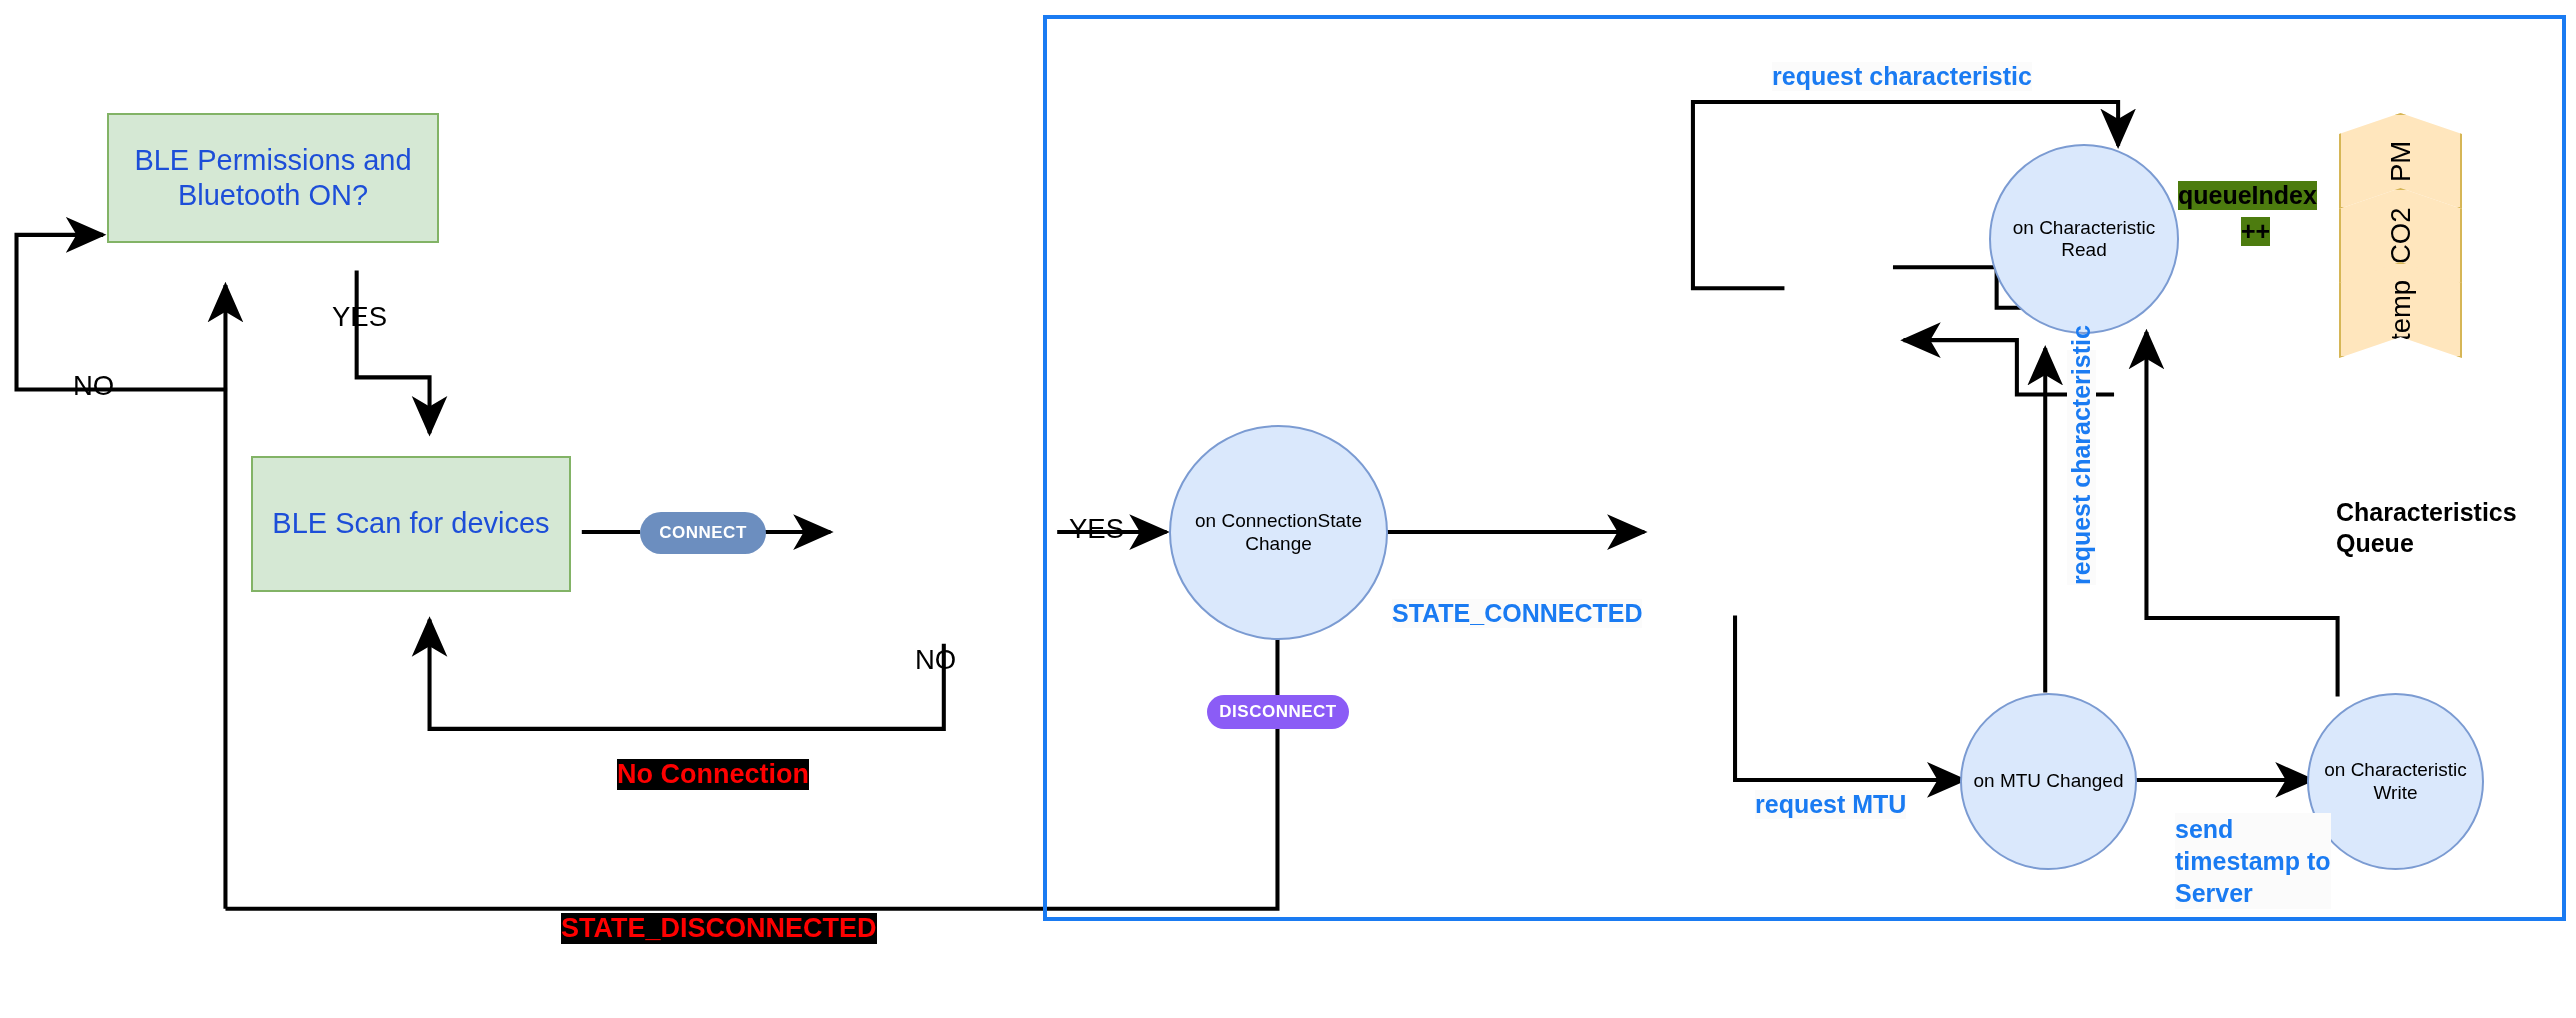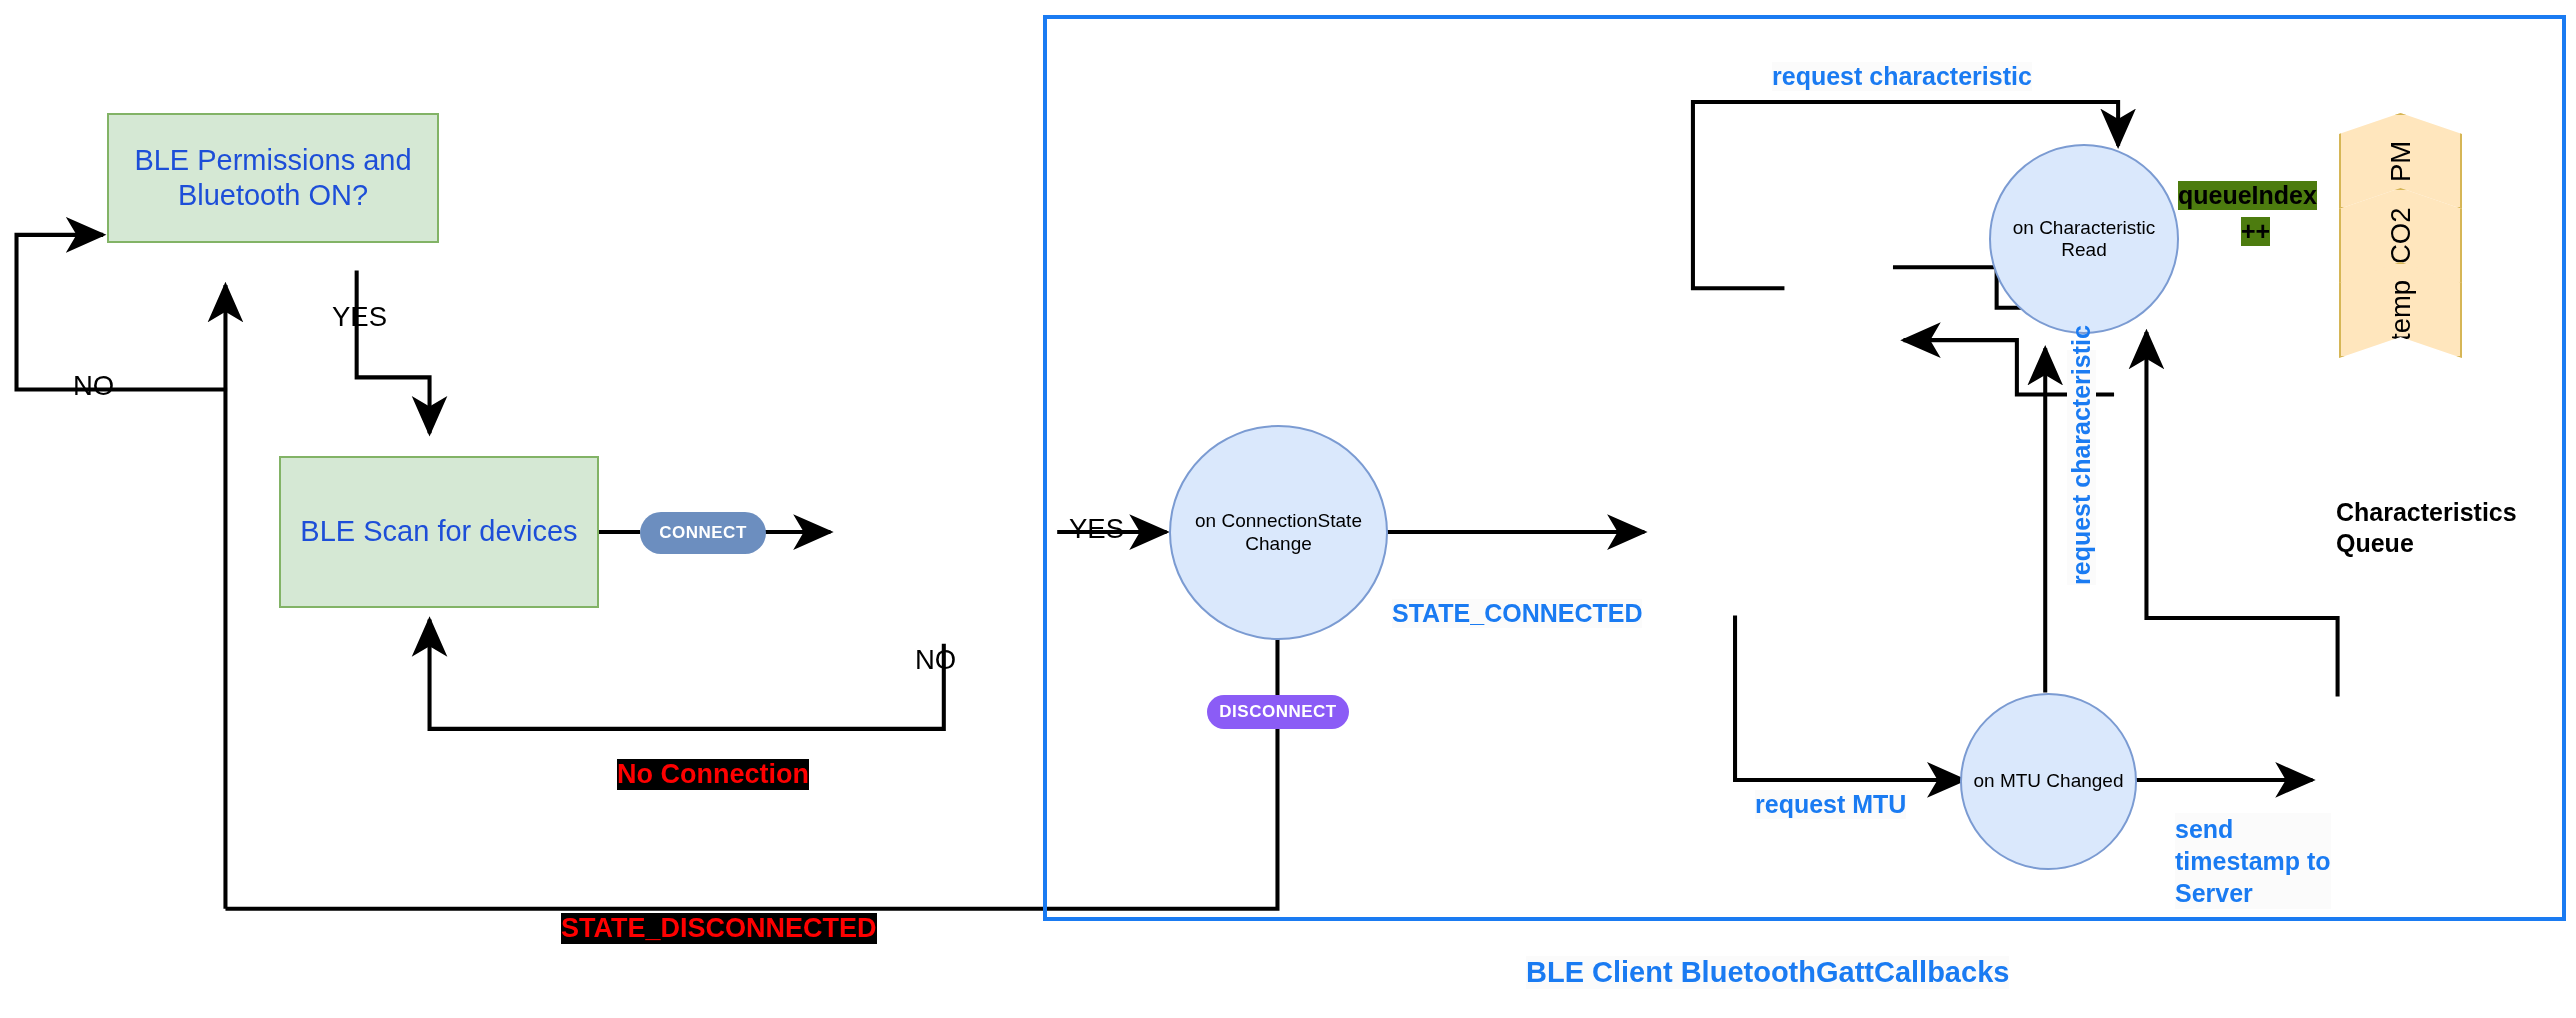--- a/index.html
+++ b/index.html
@@ -137,34 +137,35 @@
       <path d="M2337,330 L2465,330 L2465,380 L2610,380" marker-end="url(#ah)"></path>
 
       <path d="M2610,487 L2490,487 L2490,420 L2350,420" marker-end="url(#ah)"></path>
     </g>
   </svg>
 
   <div class="bluebox" style="left:1043px; top:14.6px; width:1523px; height:906px;"></div>
 
   <div class="node greenbox" style="left:107px; top:113px; width:332px; height:130px;">BLE Permissions and Bluetooth ON?</div>
 
-  <div class="node greenbox" style="left:279px; top:456px; width:320px; height:152px;">BLE Scan for devices</div>
+  <div class="node greenbox" style="left:251px; top:456px; width:320px; height:136px;">BLE Scan for devices</div>
 
 
   <div class="node pill connect" style="left:640px; top:512px; width:126px; height:42px;">CONNECT</div>
 
   <div class="node pill disconnect" style="left:1207px; top:695px; width:142px; height:34px;">DISCONNECT</div>
 
   <div class="node circle" style="left:1169px; top:425px; width:219px; height:215px;">on ConnectionState Change</div>
 
 
   <div class="node circle" style="left:1989px; top:144px; width:190px; height:190px;">on Characteristic Read</div>
 
   <div class="node circle" style="left:1960px; top:693px; width:177px; height:177px;">on MTU Changed</div>
 
+  <div class="node circle" style="left:2307px; top:693px; width:177px; height:177px;">on Characteristic Write</div>
 
   <div>
     <div class="chev" style="left:2339px; top:113px; width:123px; height:96px;
          clip-path: polygon(0 22%, 50% 0, 100% 22%, 100% 100%, 50% 78%, 0 100%);
          -webkit-clip-path: polygon(0 22%, 50% 0, 100% 22%, 100% 100%, 50% 78%, 0 100%);">
       <span class="vtext">PM</span>
     </div>
     <div class="chev" style="left:2339px; top:188px; width:123px; height:96px;
          clip-path: polygon(0 22%, 50% 0, 100% 22%, 100% 100%, 50% 78%, 0 100%);
          -webkit-clip-path: polygon(0 22%, 50% 0, 100% 22%, 100% 100%, 50% 78%, 0 100%);">
@@ -199,16 +200,15 @@
 
   <div class="lbl lbl-bold" style="left:2178px; top:181px;">queueIndex</div>
   <div class="lbl lbl-bold" style="left:2241px; top:217px;">++</div>
 
   <div class="lbl lbl-blue" style="left:1755px; top:790px;">request MTU</div>
 
   <div class="lbl lbl-blue" style="left:2175px; top:813px; white-space:pre-line; line-height:1.28;">send
 timestamp to
 Server</div>
 
-  <div class="lbl lbl-blue" style="left:1526px; top:956px; font-size:29px;">BLE Client BluetoothGattCallbacks</div>
 
 </div>
 
 
 </body></html>

